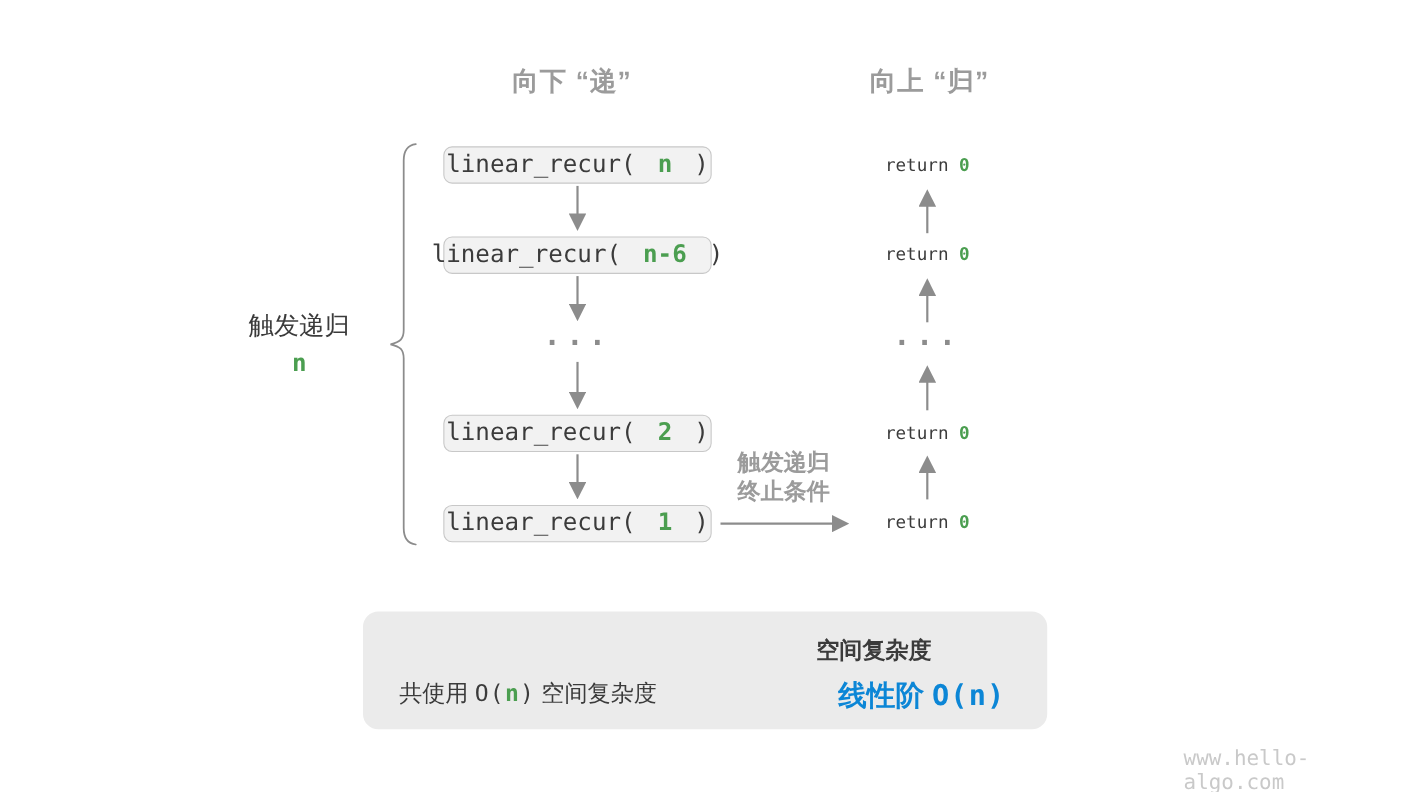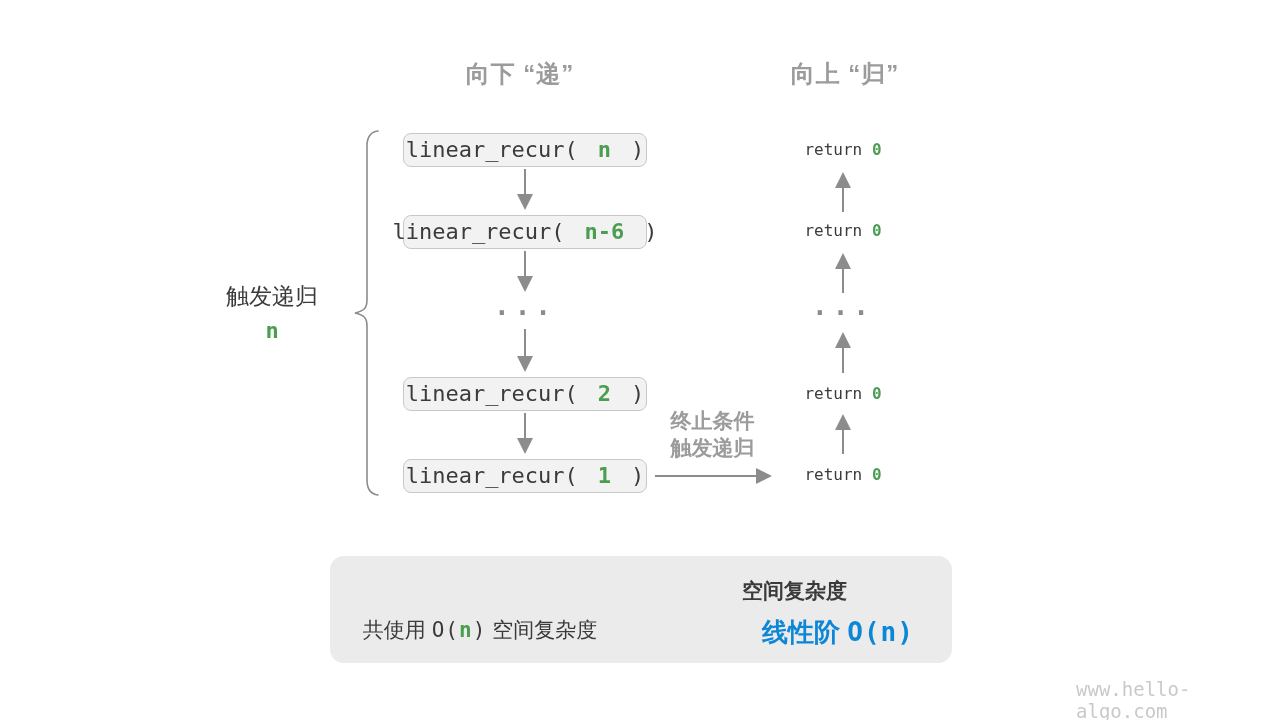--- a/index.html
+++ b/index.html
@@ -106,22 +106,22 @@
   <div class="abs dots" style="left:465px;top:293px;">...</div>
 
   <div class="abs return-row" style="top:138px;"><span>return </span><span class="green">0</span></div>
   <div class="abs return-row" style="top:219px;"><span>return </span><span class="green">0</span></div>
   <div class="abs return-row" style="top:382px;"><span>return </span><span class="green">0</span></div>
   <div class="abs return-row" style="top:463px;"><span>return </span><span class="green">0</span></div>
 
   <div class="abs dots" style="left:783px;top:293px;">...</div>
 
   <div class="abs trigger">
+    <div>触发递归</div>
     <div>终止条件</div>
-    <div>触发递归</div>
   </div>
 
   <div class="abs summary-box"></div>
   <div class="abs sum-line" style="left:340px;top:617px;"><span>共使用 </span><span class="mono">O(</span><span class="mono green">n</span><span class="mono">)</span><span> 空间复杂度</span></div>
   <div class="abs sum-title">空间复杂度</div>
   <div class="abs sum-result"><span>线性阶 </span><span class="mono">O(n)</span></div>
 
   <div class="abs watermark">www.hello-algo.com</div>
 
 </div>

